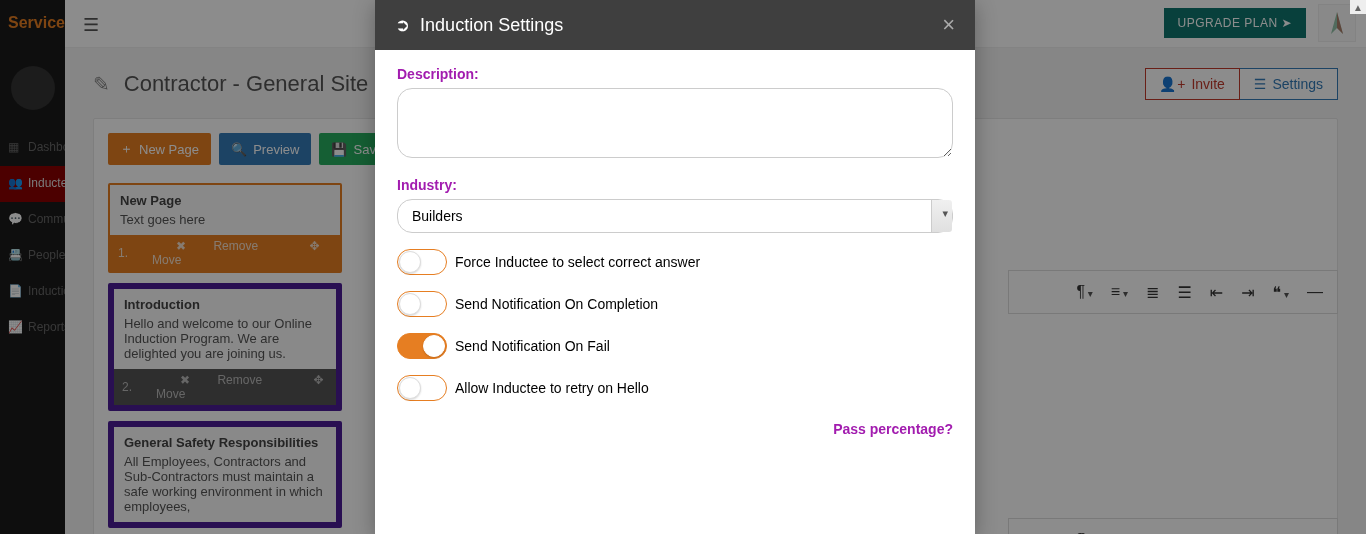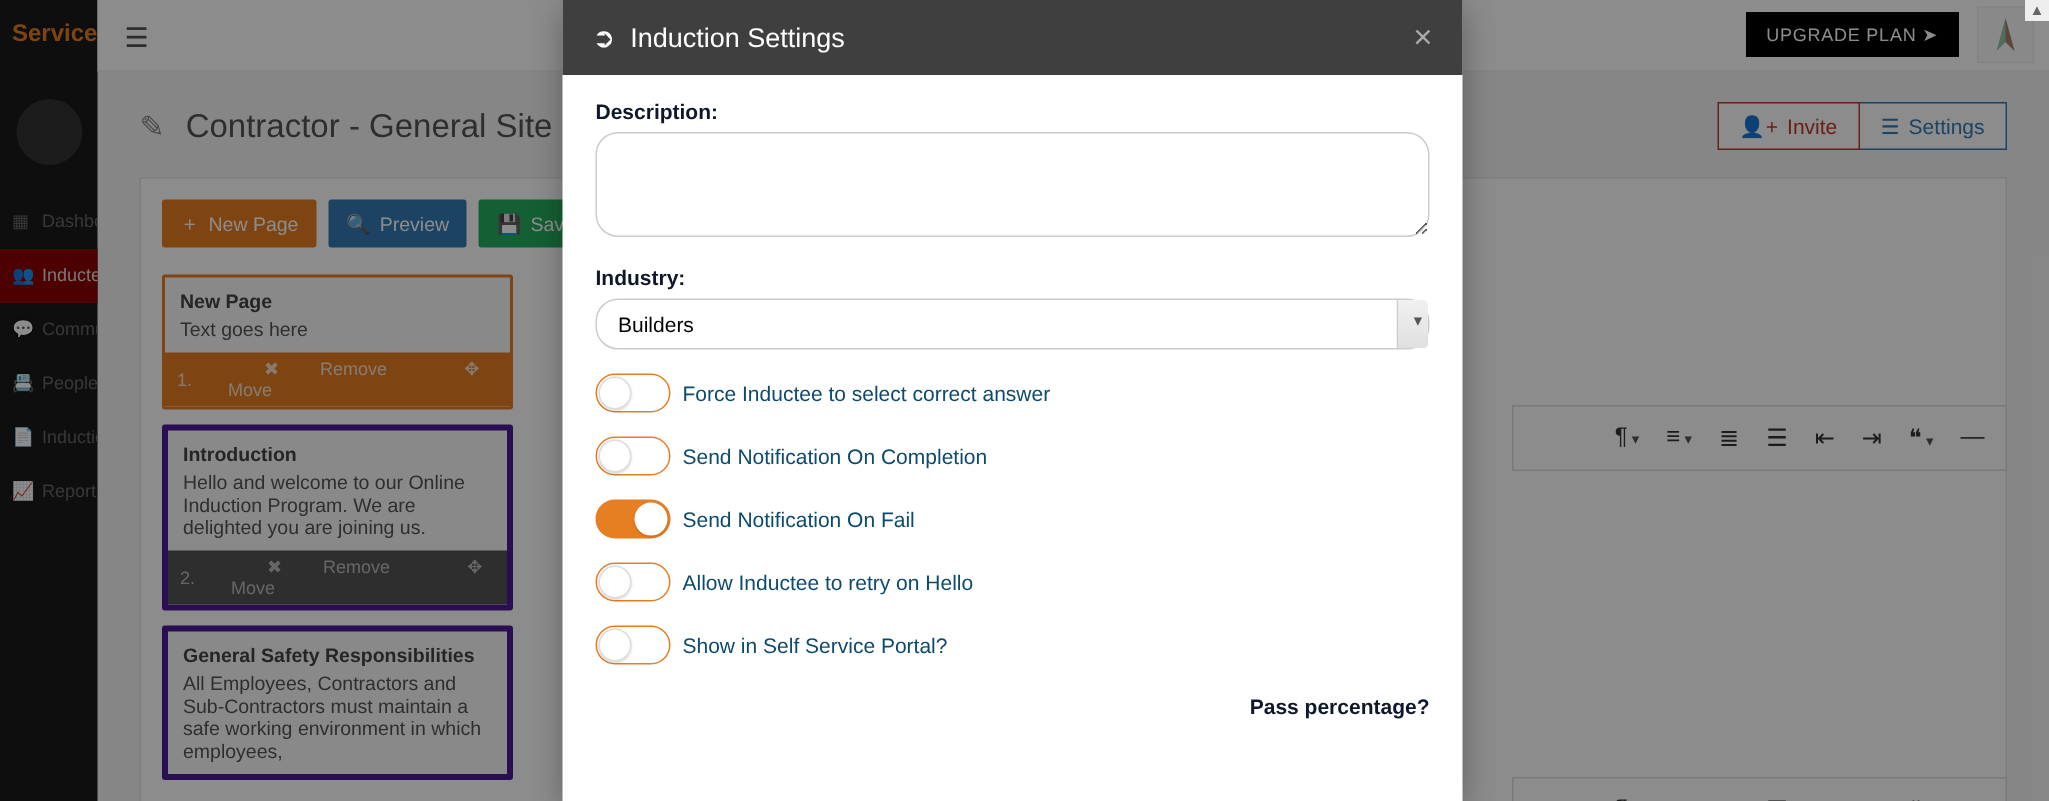--- a/index.html
+++ b/index.html
@@ -59,21 +59,21 @@
   }
   .menu-toggle {
     position: absolute;
     left: 18px; top: 14px;
     font-size: 18px; color: #555;
     cursor: pointer;
   }
   .upgrade-btn {
     position: absolute;
     right: 60px; top: 8px;
-    background: #000000;
+    background: #0f766e;
     color: #fff;
     padding: 8px 14px;
     font-size: 12px;
     letter-spacing: 0.5px;
     cursor: pointer;
   }
   .company-logo {
     position: absolute;
     right: 10px; top: 4px;
     width: 38px; height: 38px;
@@ -122,21 +122,21 @@
   }
   .btn-orange{ background:#e67e22; }
   .btn-blue{ background:#337ab7; }
   .btn-green{ background:#27ae60; }
 
   .pages-panel {
     width: 234px;
     position: relative;
   }
   .page-card {
-    border:4px solid #4c1d95; border-radius:2px;
+    border:6px solid #4c1d95; border-radius:2px;
     margin-bottom:10px; font-size:13px;
     position:relative; overflow:hidden;
     background:#fafafa;
   }
   .page-card.selected { border:2px solid #e67e22; }
   .pc-body { padding:8px 10px; color:#555; }
   .pc-title { font-weight:bold; color:#444; margin-bottom:4px; }
   .pc-footer {
     background:#555; color:#bbb; font-size:12px;
     display:flex; align-items:center; justify-content:space-between;
@@ -179,21 +179,21 @@
     padding: 14px 20px;
     display:flex; align-items:center; justify-content:space-between;
   }
   .modal-header h3 { font-size:18px; font-weight:400; display:flex;align-items:center;gap:10px;}
   .modal-close { color:#aaa; font-size:22px; cursor:pointer; line-height:1; }
   .modal-body {
     padding: 16px 22px 0;
     overflow-y:auto; flex:1;
   }
   .form-group { margin-bottom: 16px; }
-  .form-group label { font-weight:bold; display:block; margin-bottom:6px; color:#0f172a; }
+  .form-group label { font-weight:bold; display:block; margin-bottom:6px; color:#a21caf; }
   .form-control {
     width:100%; border:1px solid #ccc; border-radius:15px;
     padding:6px 10px; font-size:14px; font-family:inherit;
     background:#fff;
   }
   textarea.form-control { height:70px; resize:both; }
   select.form-control { height:34px; background:#fff; }
   .select-wrap { position:relative; }
   .select-wrap::after{
     content:""; position:absolute; right:1px; top:1px; bottom:1px; width:20px;
@@ -217,21 +217,21 @@
   }
   .toggle .knob{
     position:absolute; top:1px; left:1px;
     width:22px;height:22px;border-radius:50%;
     background:#fff; border:1px solid #ddd;
     box-shadow:0 1px 2px rgba(0,0,0,0.15);
     transition: left .15s;
   }
   .toggle.on { background:#e67e22; }
   .toggle.on .knob { left:25px; border-color:#fff; }
-  .toggle-label { color:#0c4a6e; }
+  .toggle-label { color:#000000; }
 
   
   .vp-scroll{
     position:absolute; right:0; top:0; width:16px; height:14px;
     background:#eee; z-index:20;
     display:flex;align-items:center;justify-content:center;
     color:#666; font-size:10px;
   }
 </style>
 </head>
@@ -403,26 +403,20 @@
           <div class="knob"></div>
         </div>
       <span class="toggle-label">Send Notification On Fail</span>
     </div>
     <div class="toggle-row">
       <div class="toggle">
           <div class="knob"></div>
         </div>
       <span class="toggle-label">Allow Inductee to retry on Hello</span>
     </div>
-    <div class="toggle-row">
-      <div class="toggle">
-          <div class="knob"></div>
-        </div>
-      <span class="toggle-label">Show in Self Service Portal?</span>
-    </div>
 
     <div class="form-group" style="margin-top:20px;text-align:right;">
       <label>Pass percentage?</label>
     </div>
 
   </div>
 </div>
 
 <div class="vp-scroll">▲</div>
 

